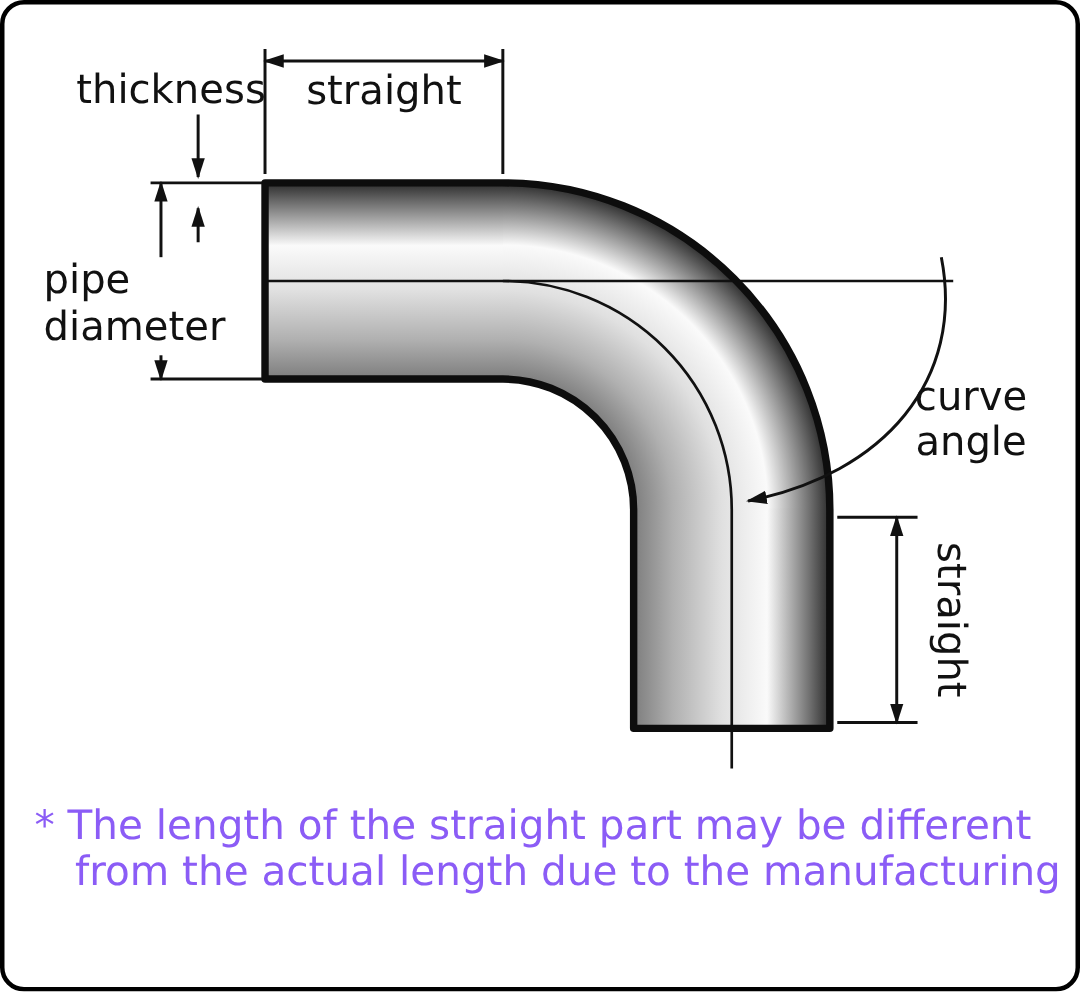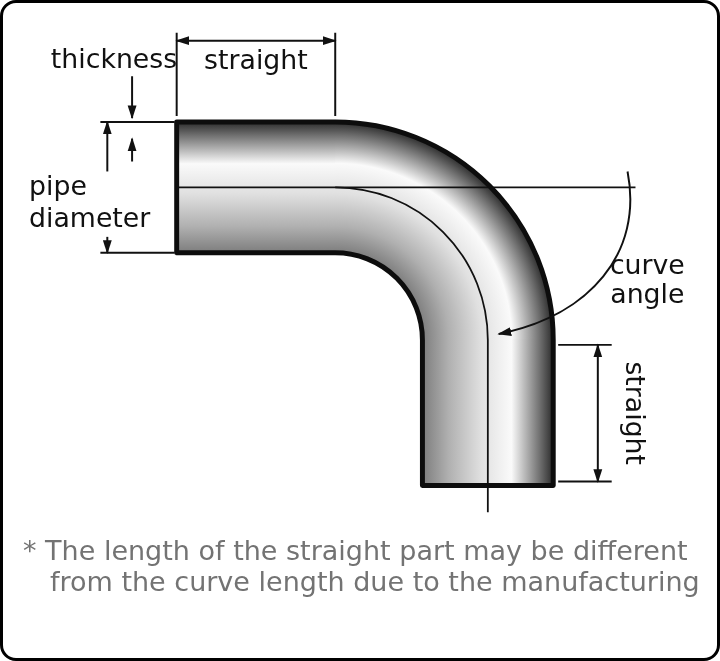--- a/index.html
+++ b/index.html
@@ -22,21 +22,21 @@
   .dia-label {
     font-family: "DejaVu Sans", "Liberation Sans", sans-serif;
     font-size: 27px;
     fill: #111111;
   }
   #footnote {
     position: absolute;
     left: 20px;
     top: 532px;
     width: 690px;
-    color: #737373;
+    color: #8b5cf6;
     font-size: 27px;
     line-height: 31px;
     white-space: nowrap;
   }
   .footnote-line.cont { padding-left: 27px; }
 </style>
 </head>
 <body>
 
 <div id="canvas">
@@ -119,16 +119,16 @@
     <text class="dia-label" x="255" y="67" text-anchor="middle">straight</text>
     <text class="dia-label" x="26" y="194">pipe</text>
     <text class="dia-label" x="26" y="226">diameter</text>
     <text class="dia-label" x="650" y="273" text-anchor="middle">curve</text>
     <text class="dia-label" x="650" y="303" text-anchor="middle">angle</text>
     <text class="dia-label" x="628" y="414" text-anchor="middle" transform="rotate(90 628 414)">straight</text>
   </svg>
 
   <div id="footnote">
     <div class="footnote-line">* The length of the straight part may be different</div>
-    <div class="footnote-line cont">from the curve length due to the manufacturing</div>
+    <div class="footnote-line cont">from the actual length due to the manufacturing</div>
   </div>
 
 </div>
 
 </body></html>

